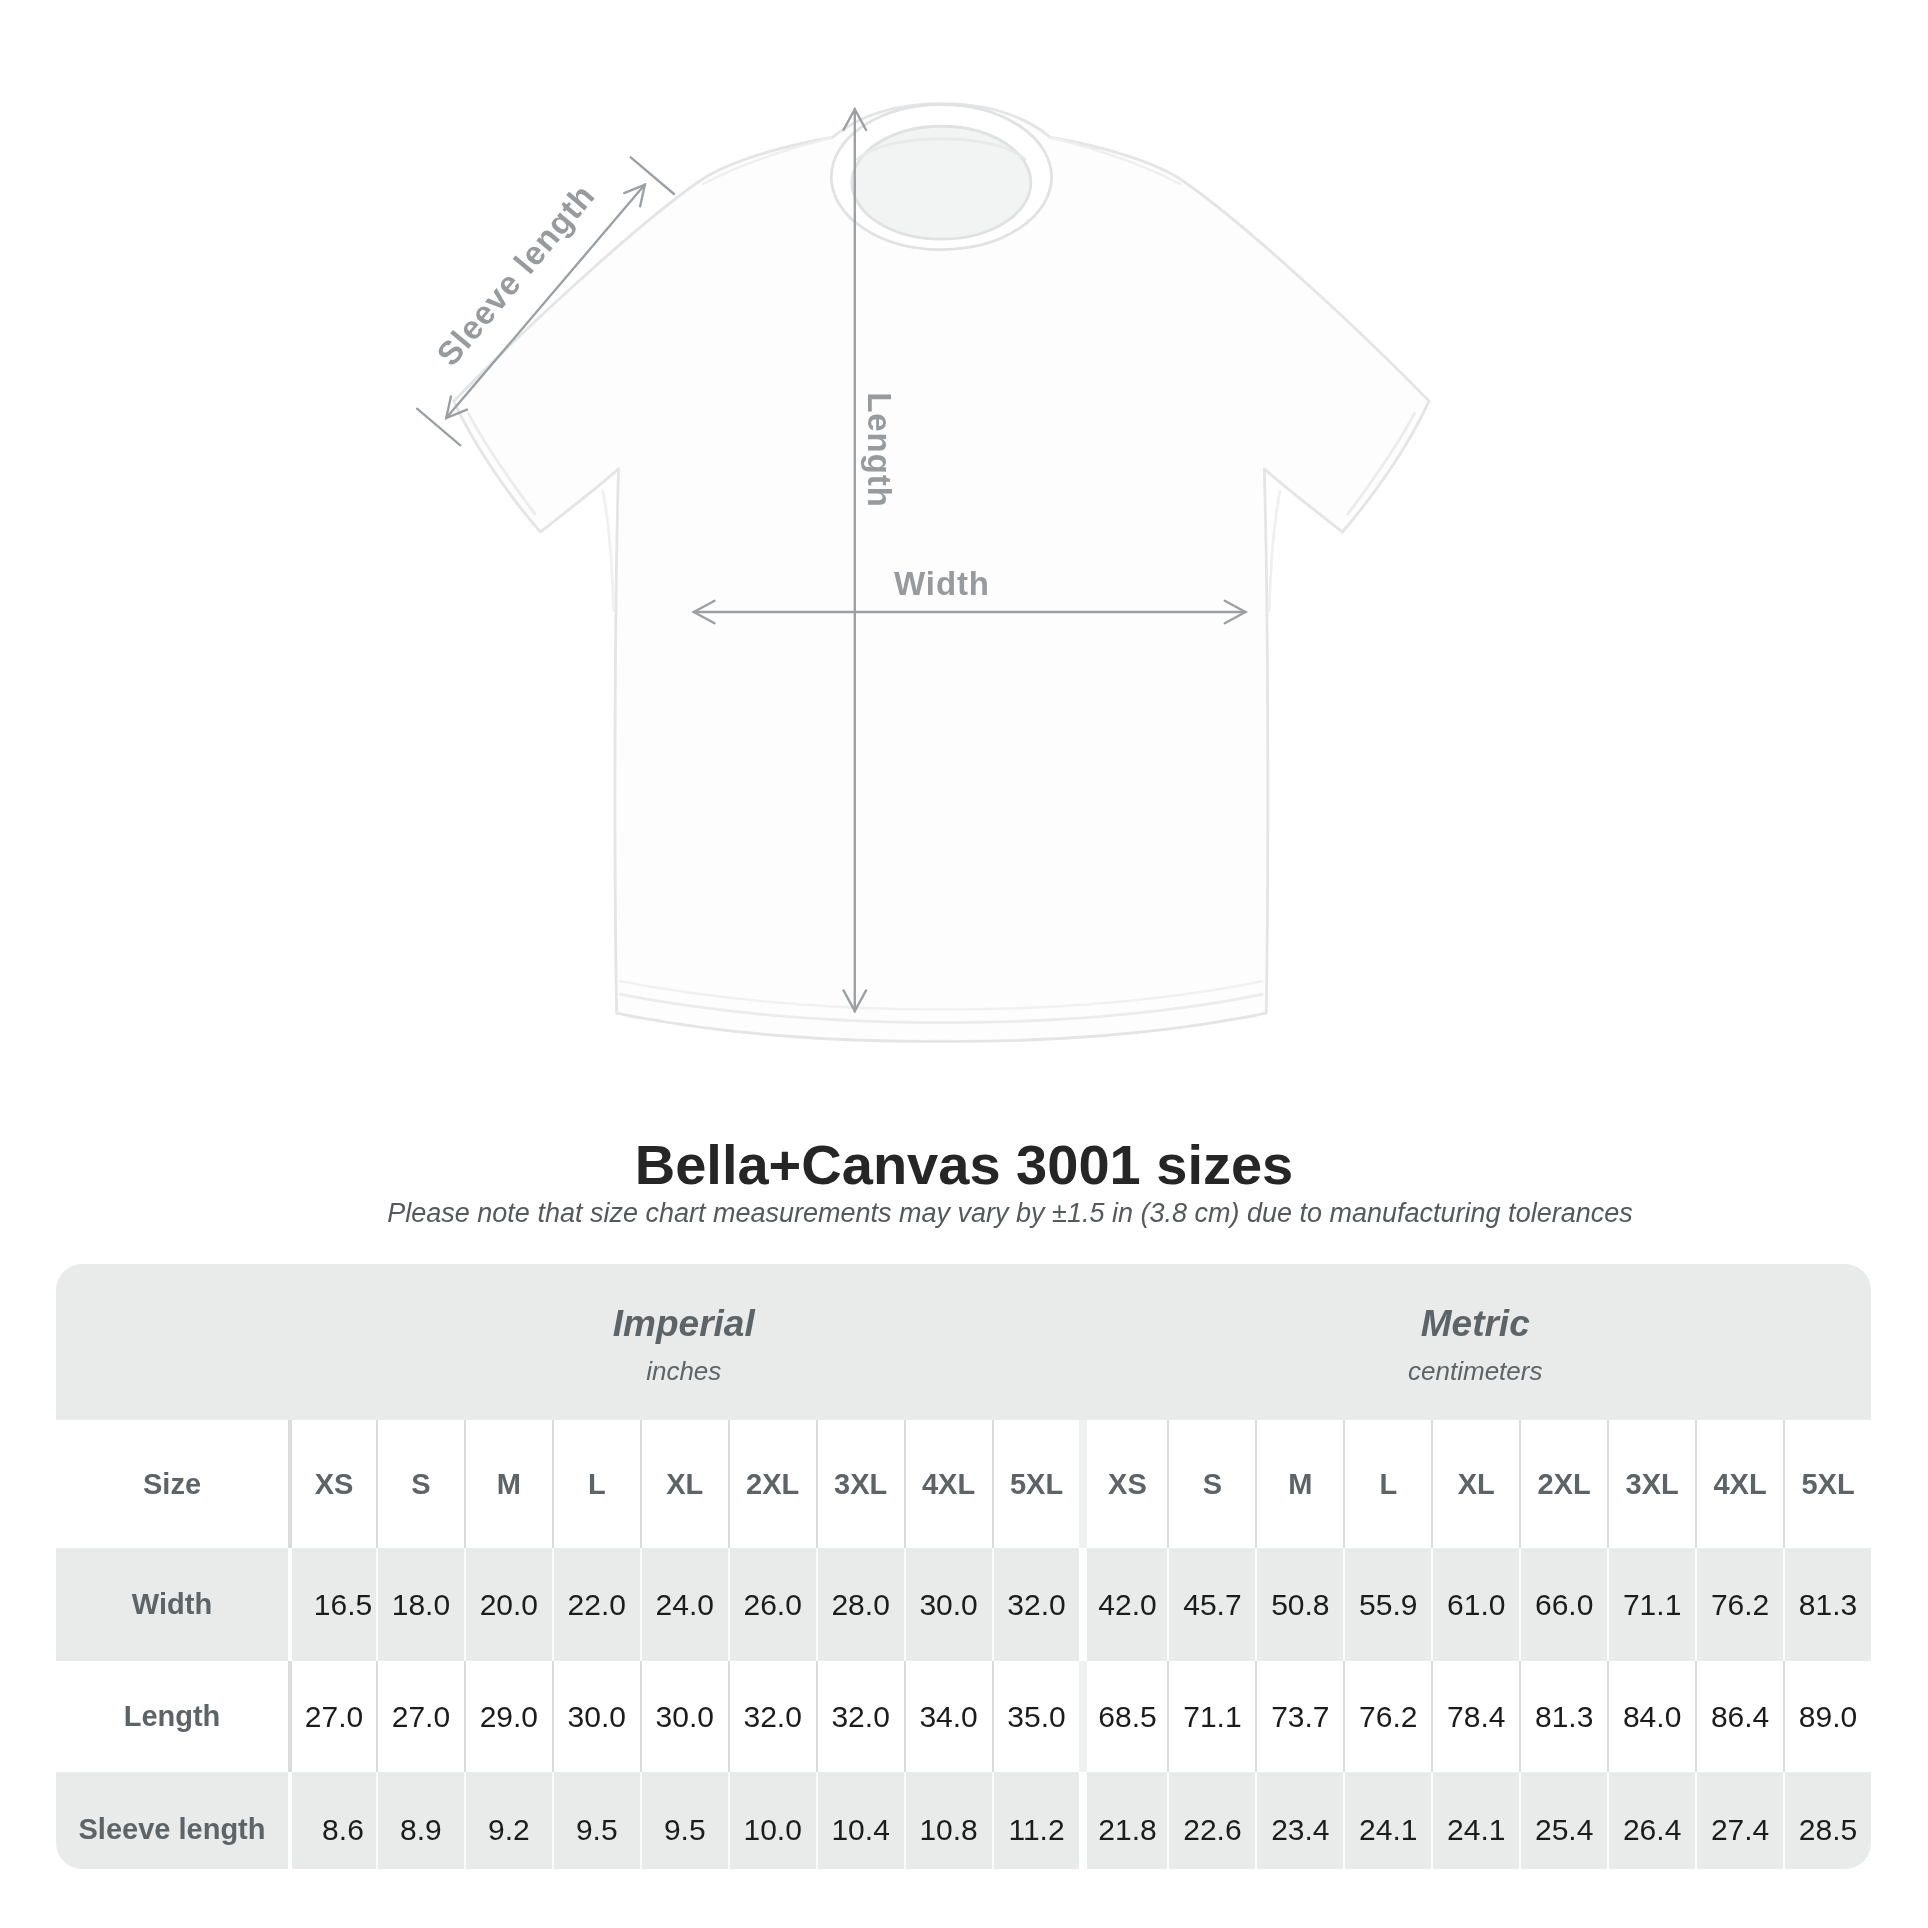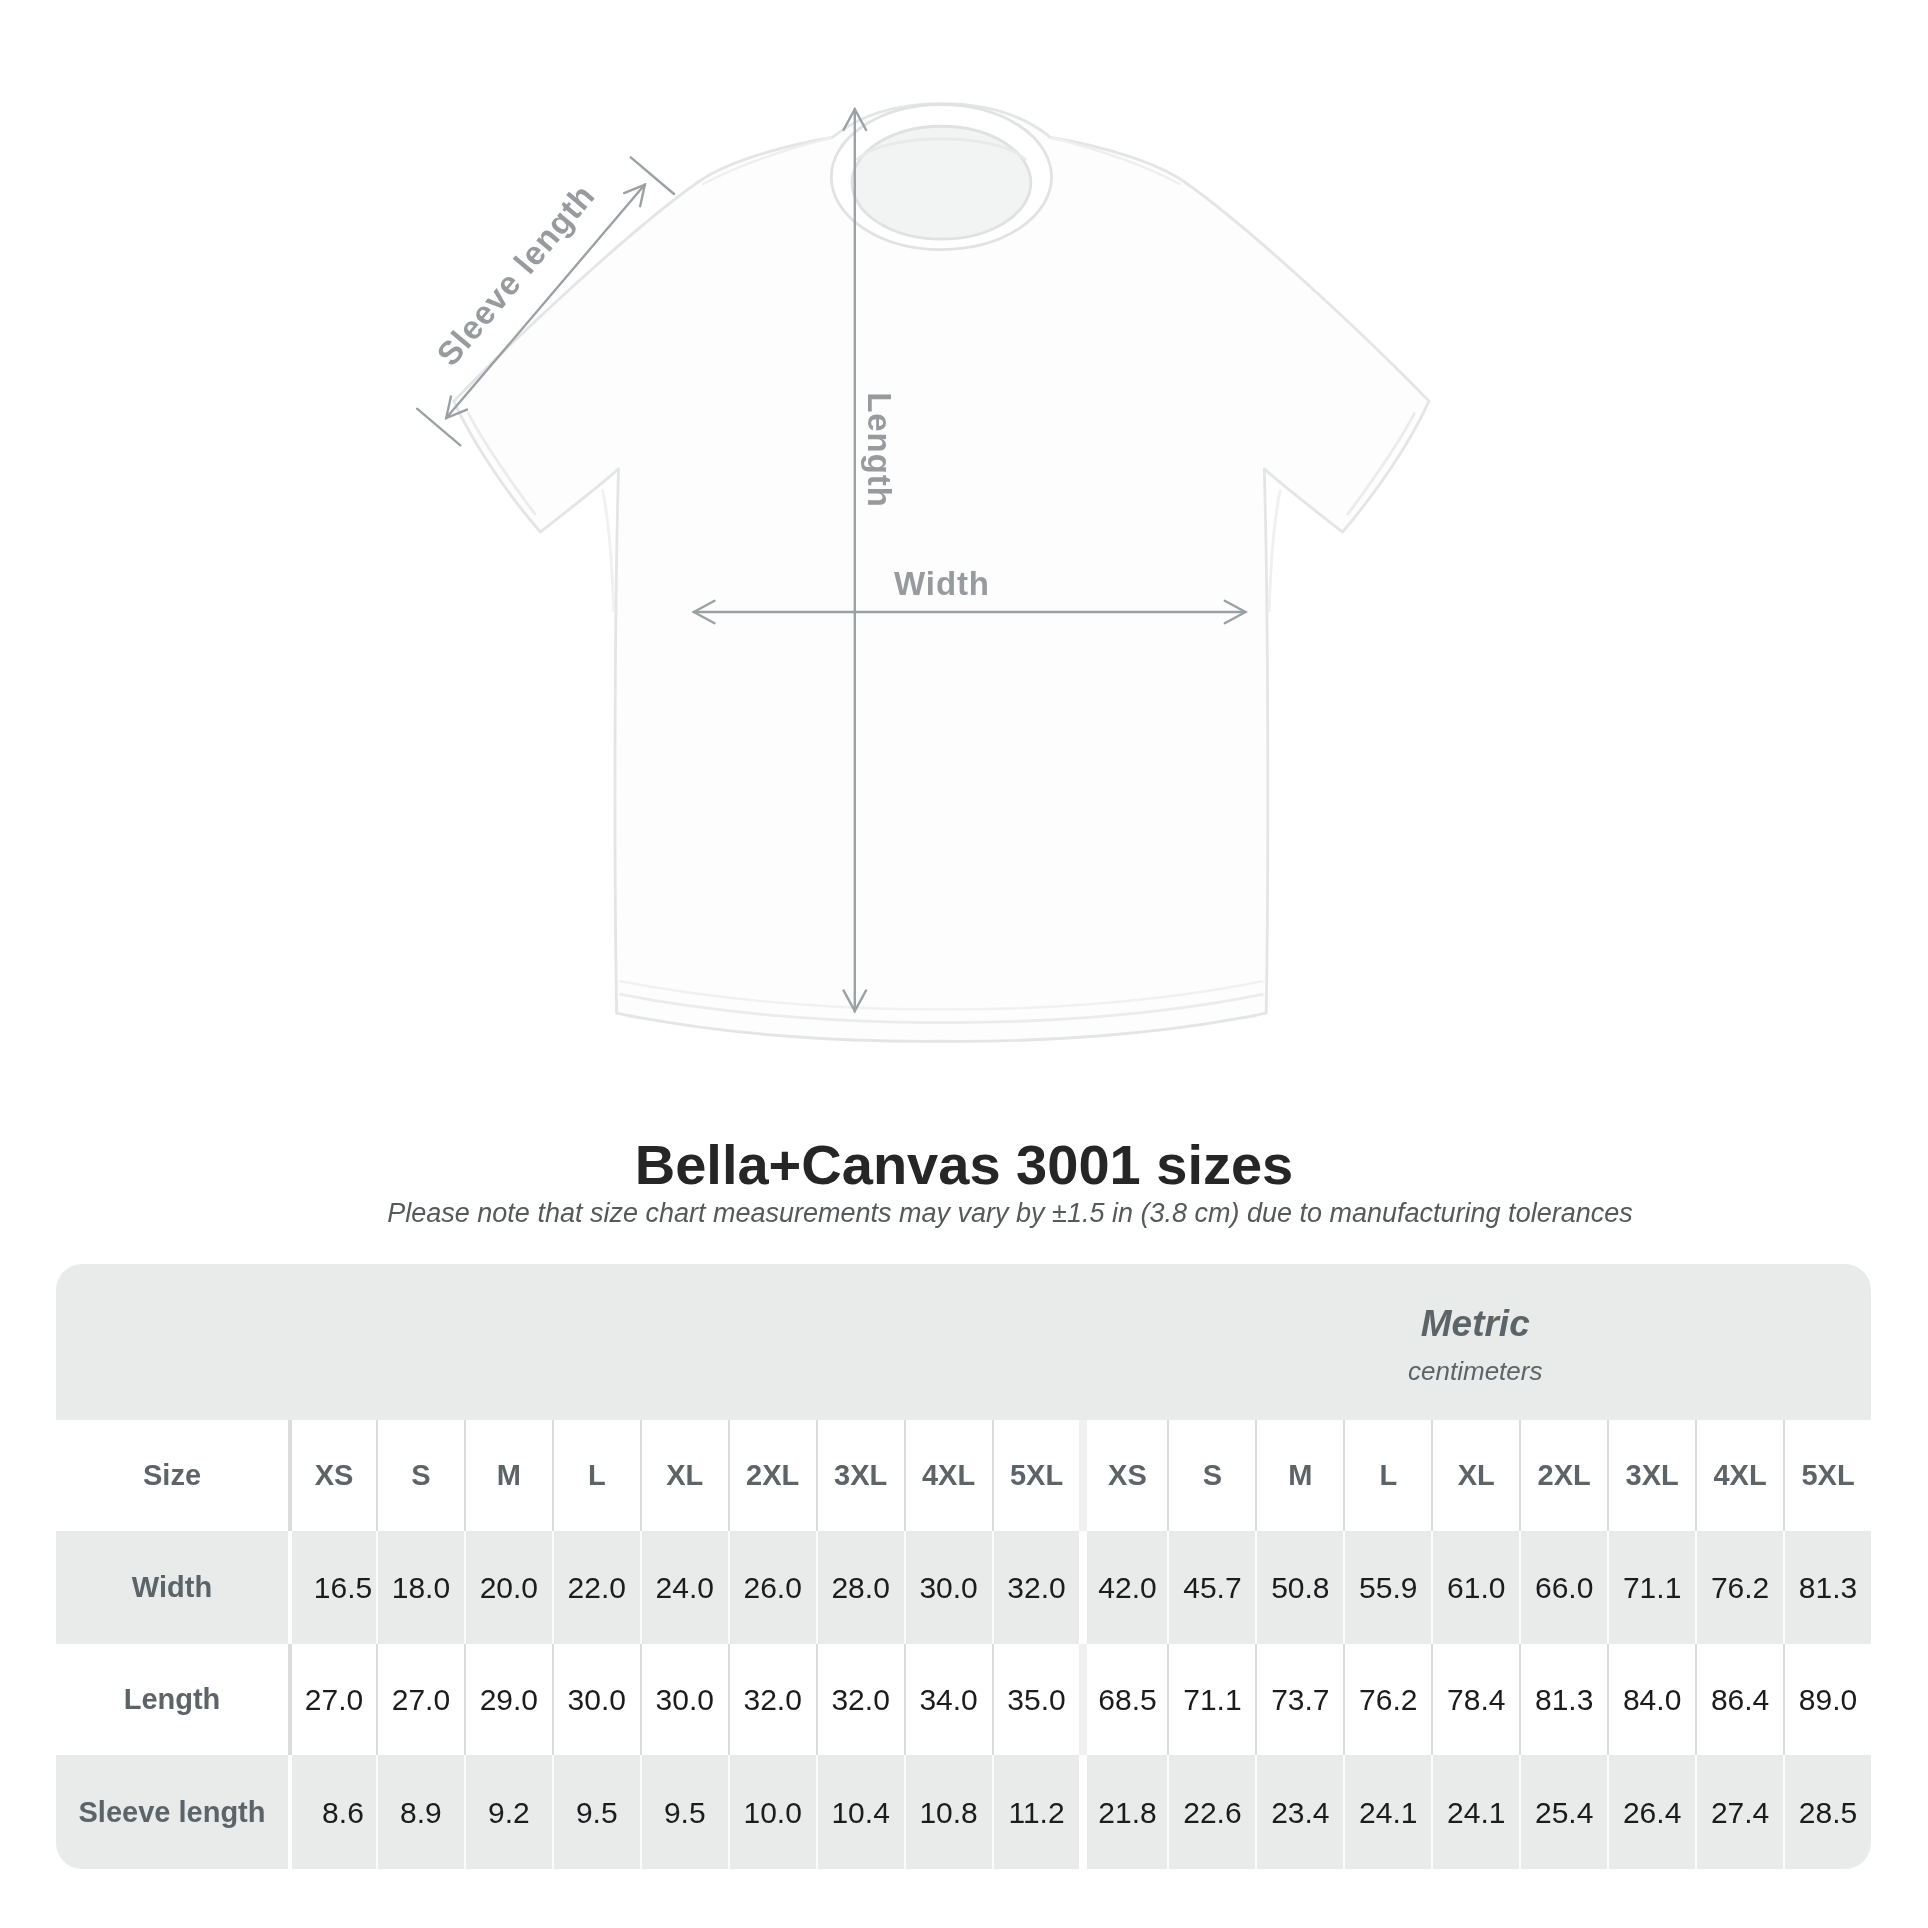--- a/index.html
+++ b/index.html
@@ -32,21 +32,21 @@
   .subtitle{position:absolute;top:1198px;left:0;width:100%;text-align:center;
             font-size:27px;font-style:italic;color:var(--subtitle_text);padding-left:46px;}
 
   
   .sizetable{position:absolute;left:56px;top:1264px;width:1815px;height:605px;
              border-radius:26px;overflow:hidden;background:#fff;}
   .row{display:grid;grid-template-columns:232px repeat(18,1fr);}
   .row.gray{background:var(--table_band);}
   .row.white{background:#ffffff;}
   .group-row{height:156px;background:var(--table_band);}
-  .size-row{height:111px;}
+  .size-row{height:128px;}
   .row-h-120{height:113px;}
   .row-h-118{height:111px;}
   .row-h-122{height:115px;}
   .cell{display:flex;align-items:center;justify-content:center;}
   .g-block{grid-row:1;display:flex;flex-direction:column;align-items:center;justify-content:center;padding-top:5.6px;}
   .g-imperial{grid-column:2 / 11;}
   .g-metric{grid-column:11 / 20;}
   .g-title{font-size:37px;font-weight:700;font-style:italic;color:var(--header_text);}
   .g-unit{font-size:26px;font-style:italic;color:var(--header_text);margin-top:11.3px;}
   .label-cell{font-weight:700;font-size:29px;color:var(--header_text);}
@@ -123,20 +123,24 @@
     <div class="dim-label lbl-sleeve">Sleeve length</div>
     <div class="dim-label lbl-length">Length</div>
     <div class="dim-label lbl-width">Width</div>
   </div>
 
   <div class="title">Bella+Canvas 3001 sizes</div>
   <div class="subtitle">Please note that size chart measurements may vary by ±1.5 in (3.8 cm) due to manufacturing tolerances</div>
 
   <div class="sizetable">
     <div class="row group-row">
+      <div class="g-block g-imperial">
+        <div class="g-title">Imperial</div>
+        <div class="g-unit">inches</div>
+      </div>
       <div class="g-block g-metric">
         <div class="g-title">Metric</div>
         <div class="g-unit">centimeters</div>
       </div>
     </div>
     <div id="rows-host">
         <div class="row white size-row">
           <div class="cell label-cell">Size</div>
           <div class="cell size-cell first-data">XS</div>
           <div class="cell size-cell">S</div>

